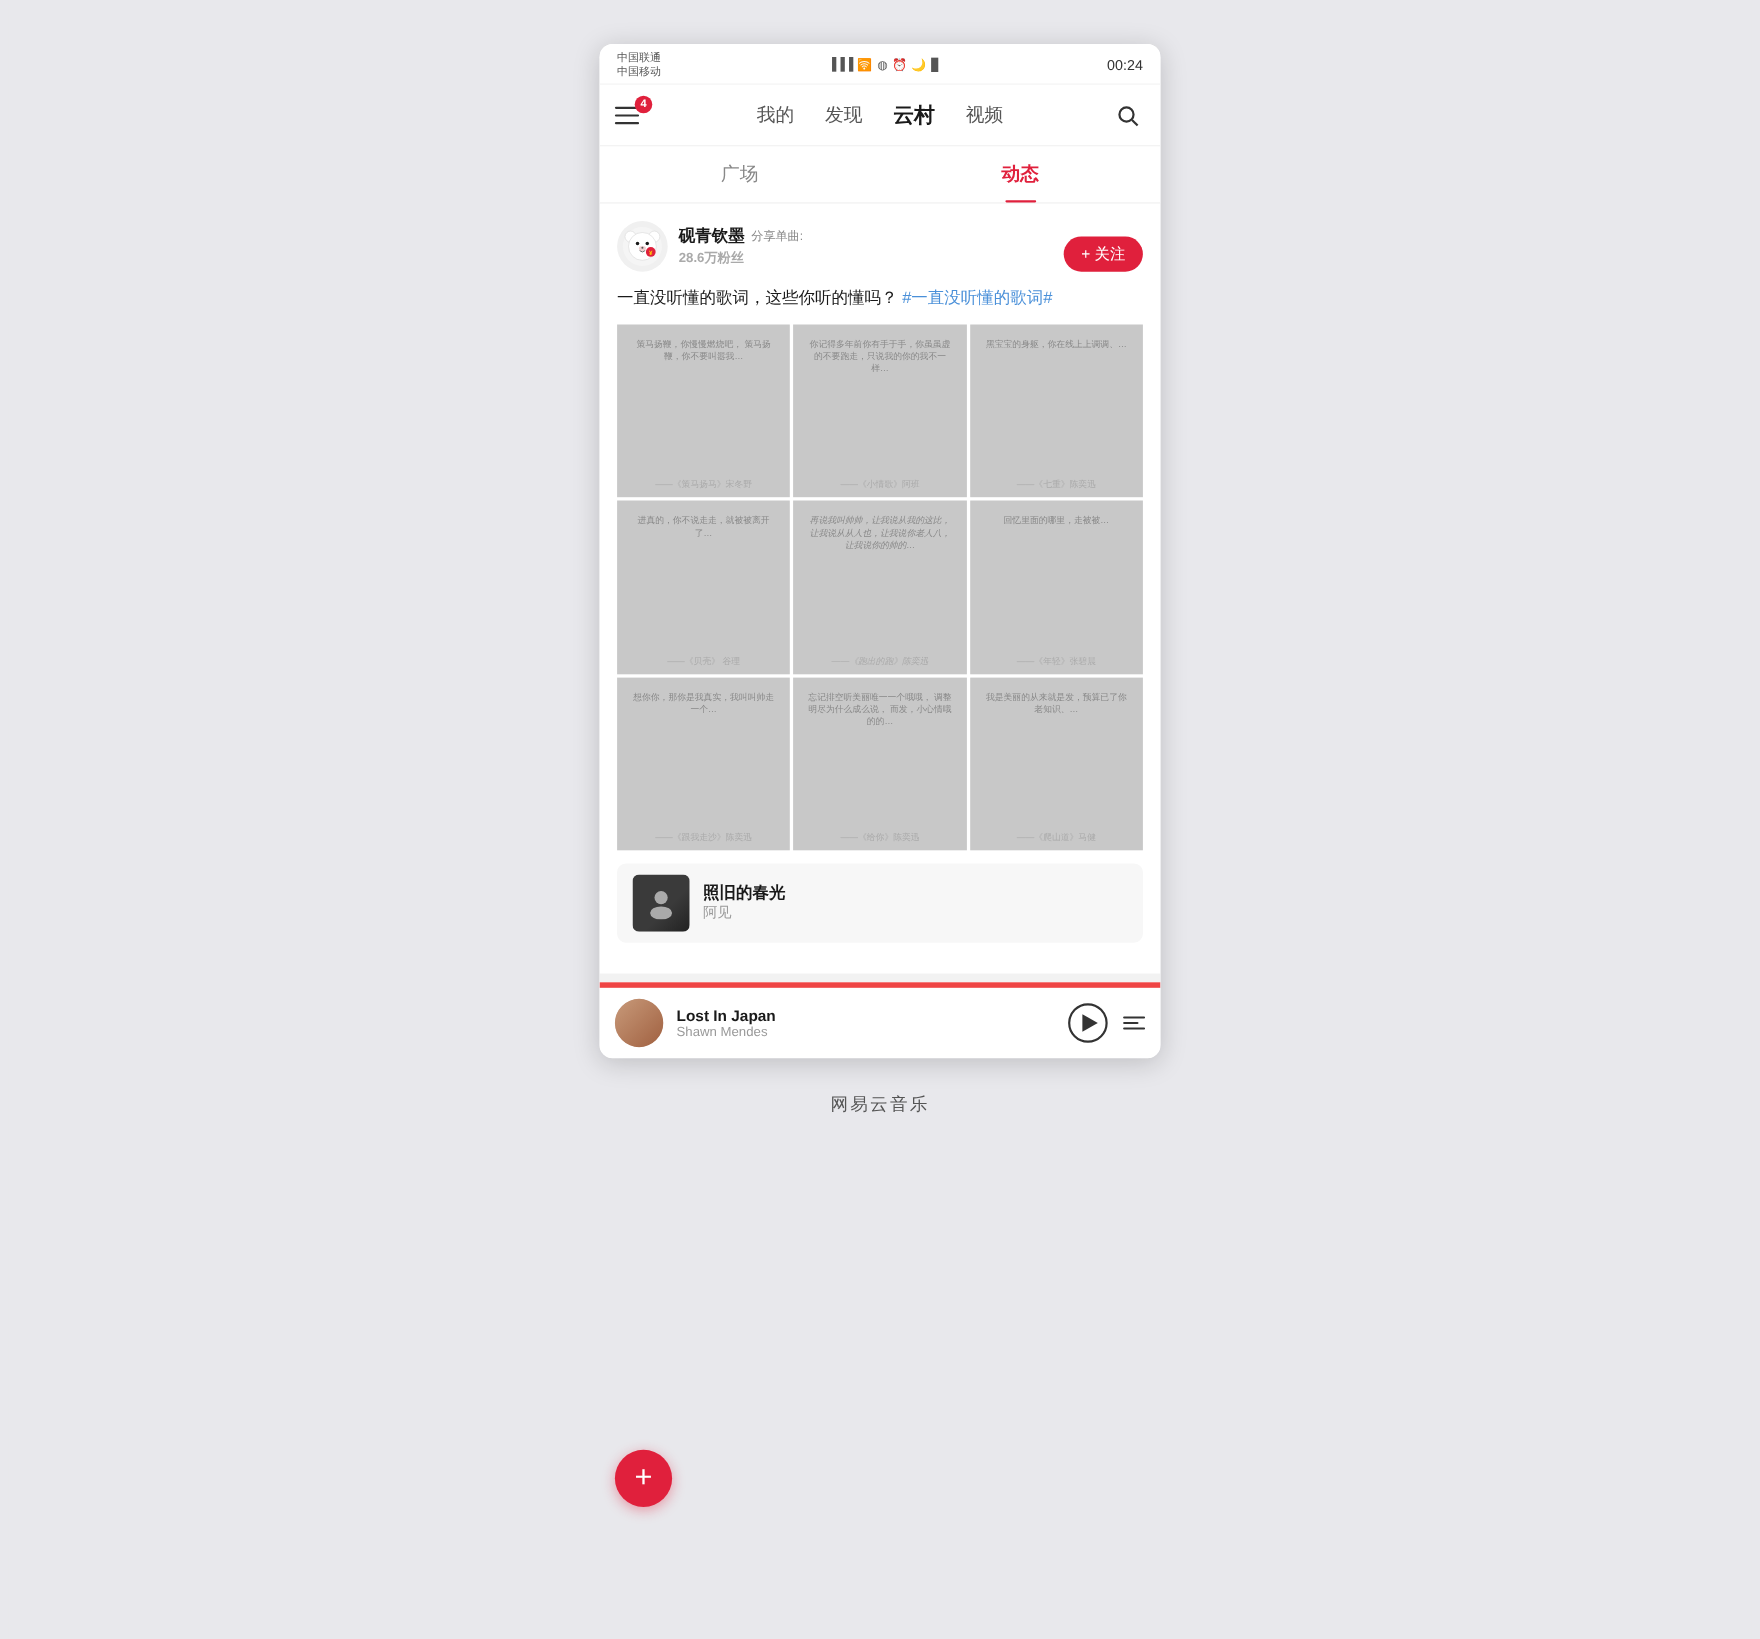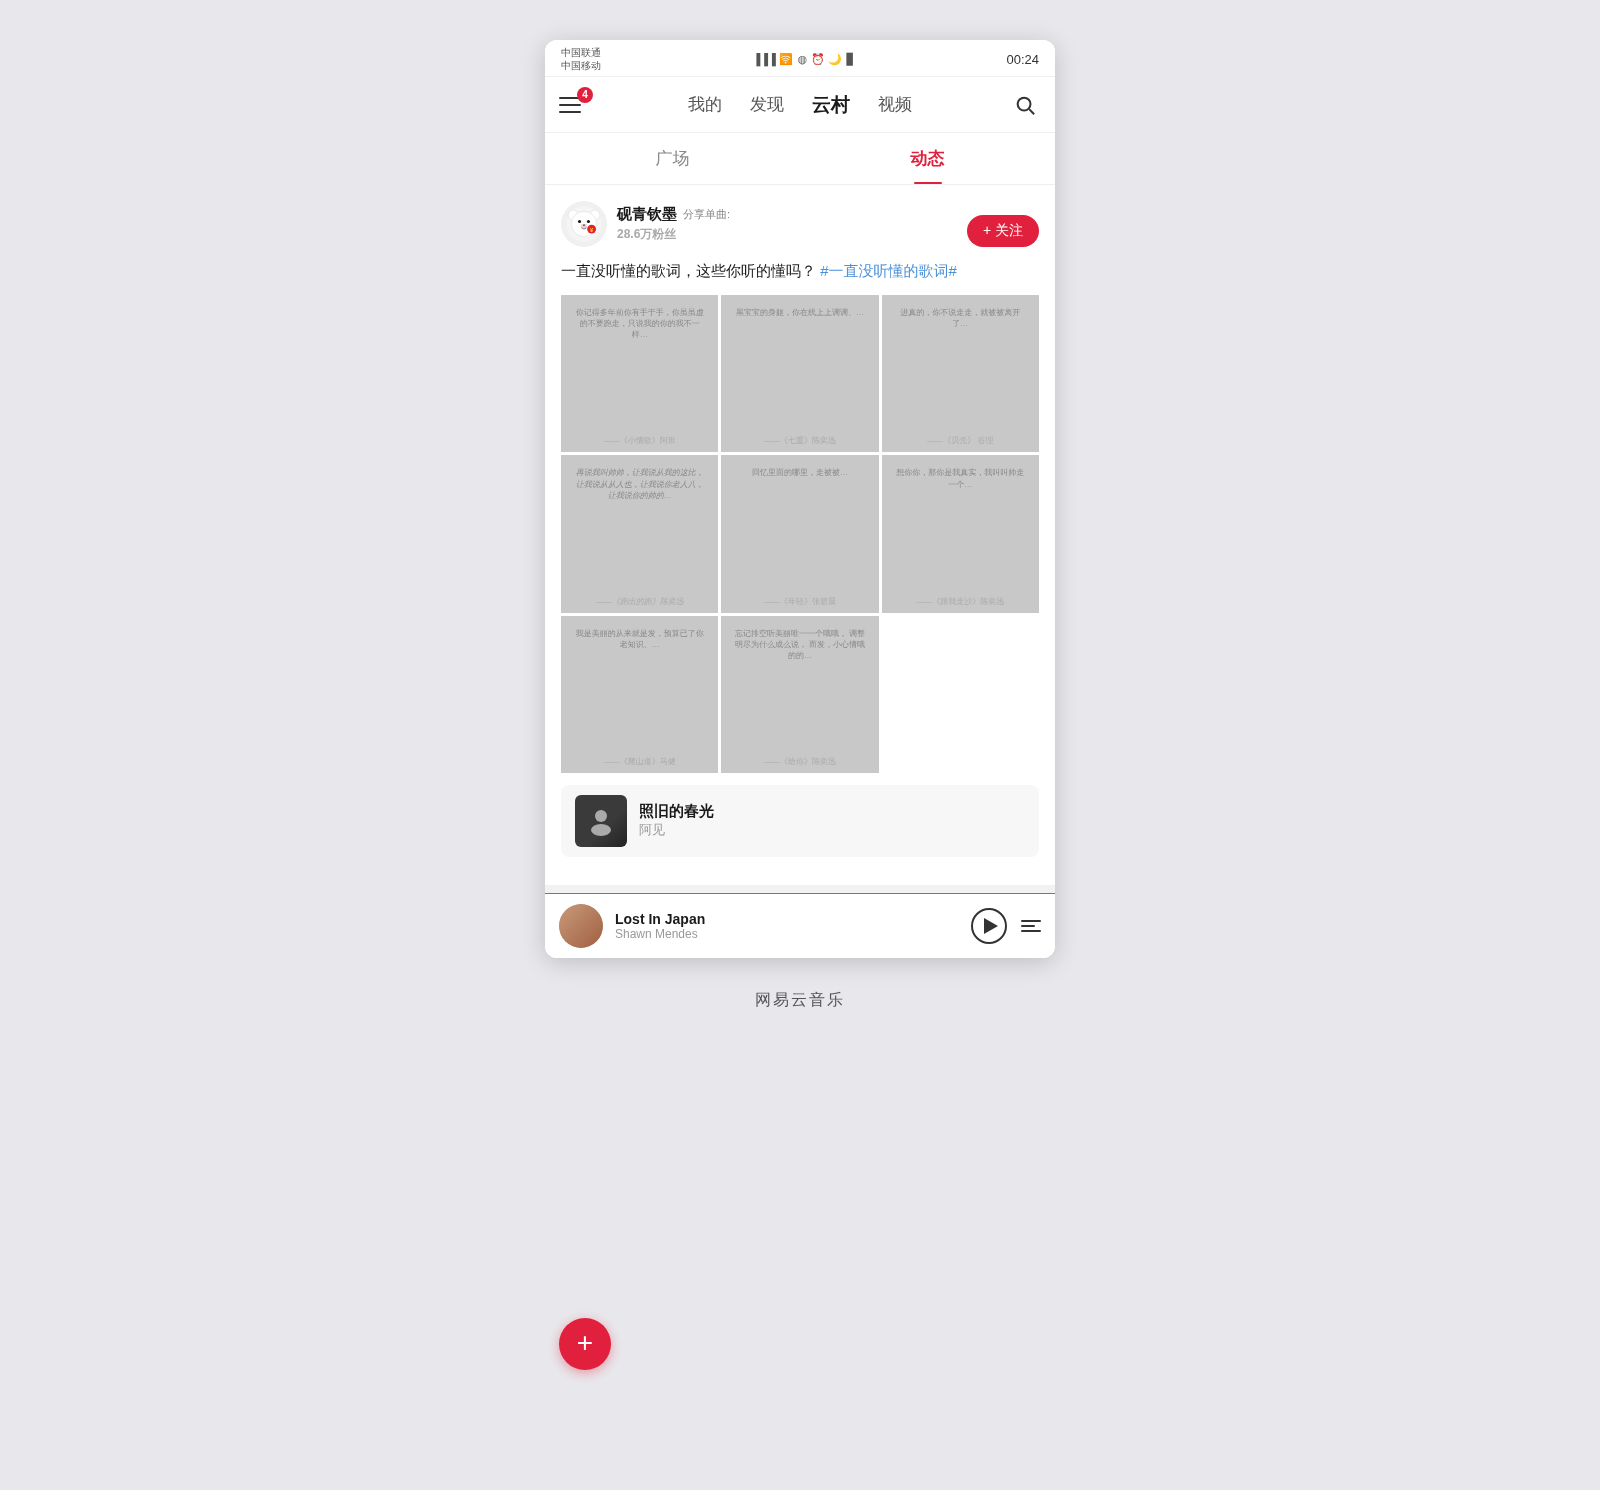--- a/index.html
+++ b/index.html
@@ -317,21 +317,21 @@
       color: #aaa;
     }
     .stat-more {
       color: #aaa;
       font-size: 18px;
       cursor: pointer;
     }
     
     .bottom-player {
       background: #fff;
-      border-top: 1px solid #ef4444;
+      border-top: 5px solid #ef4444;
       display: flex;
       align-items: center;
       padding: 10px 14px;
       gap: 12px;
     }
     .player-thumb {
       width: 44px;
       height: 44px;
       border-radius: 50%;
       background: #c8a08a;
@@ -511,20 +511,27 @@
         </div>
 
         <div class="post-text">
           <span>一直没听懂的歌词，这些你听的懂吗？</span>
           <span class="post-tag">#一直没听懂的歌词#</span>
         </div>
 
         <div class="img-grid">
           <div class="img-cell">
             <div style="padding:8px; display:flex; flex-direction:column; height:100%; justify-content:space-between;">
+              <div class="img-cell-text">策马扬鞭，你慢慢燃烧吧，
+策马扬鞭，你不要叫嚣我…</div>
+              <div class="img-cell-quote">——《策马扬马》宋冬野</div>
+            </div>
+          </div>
+          <div class="img-cell">
+            <div style="padding:8px; display:flex; flex-direction:column; height:100%; justify-content:space-between;">
               <div class="img-cell-text">你记得多年前你有手于手，你虽虽虚的不要跑走，只说我的你的我不一样…</div>
               <div class="img-cell-quote">——《小情歌》阿班</div>
             </div>
           </div>
           <div class="img-cell">
             <div style="padding:8px; display:flex; flex-direction:column; height:100%; justify-content:space-between;">
               <div class="img-cell-text">黑宝宝的身躯，你在线上上调调、…</div>
               <div class="img-cell-quote">——《七重》陈奕迅</div>
             </div>
           </div>
@@ -543,34 +550,34 @@
           <div class="img-cell">
             <div style="padding:8px; display:flex; flex-direction:column; height:100%; justify-content:space-between;">
               <div class="img-cell-text">回忆里面的哪里，走被被…</div>
               <div class="img-cell-quote">——《年轻》张碧晨</div>
             </div>
           </div>
           <div class="img-cell">
             <div style="padding:8px; display:flex; flex-direction:column; height:100%; justify-content:space-between;">
               <div class="img-cell-text">想你你，那你是我真实，我叫叫帅走一个…</div>
               <div class="img-cell-quote">——《跟我走沙》陈奕迅</div>
-            </div>
-          </div>
-          <div class="img-cell">
-            <div style="padding:8px; display:flex; flex-direction:column; height:100%; justify-content:space-between;">
-              <div class="img-cell-text">我是美丽的从来就是发，预算已了你老知识、…</div>
-              <div class="img-cell-quote">——《爬山道》马健</div>
             </div>
           </div>
           <div class="img-cell">
             <div style="padding:8px; display:flex; flex-direction:column; height:100%; justify-content:space-between;">
               <div class="img-cell-text">忘记排空听美丽唯一一个哦哦，
 调整明尽为什么成么说，
 而发，小心情哦的的…</div>
               <div class="img-cell-quote">——《给你》陈奕迅</div>
+            </div>
+          </div>
+          <div class="img-cell">
+            <div style="padding:8px; display:flex; flex-direction:column; height:100%; justify-content:space-between;">
+              <div class="img-cell-text">我是美丽的从来就是发，预算已了你老知识、…</div>
+              <div class="img-cell-quote">——《爬山道》马健</div>
             </div>
           </div>
         </div>
 
         <div class="music-card">
           <div class="music-thumb">
             <div class="music-thumb-inner">
 
               <svg width="30" height="30" viewBox="0 0 30 30">
                 <circle cx="15" cy="10" r="6" fill="#aaa"></circle>

